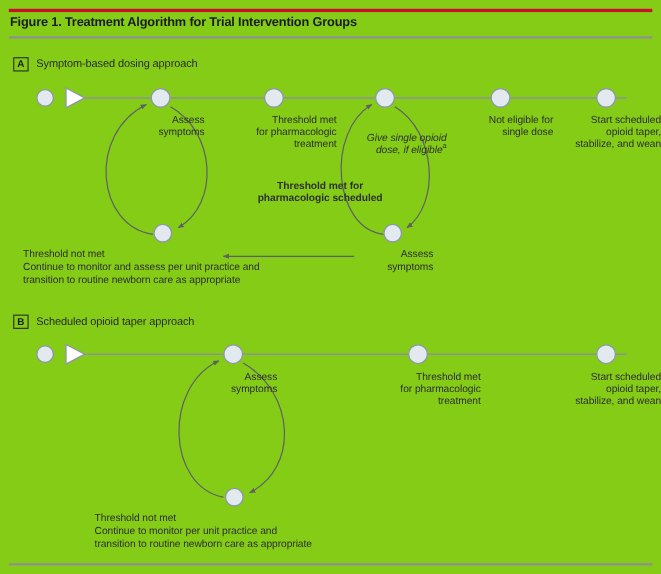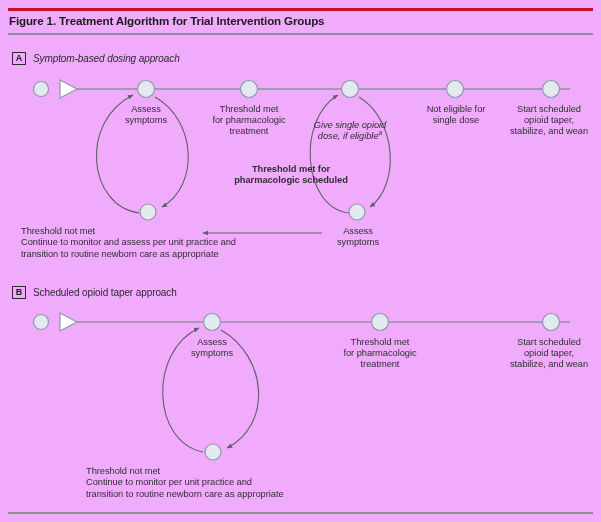--- a/index.html
+++ b/index.html
@@ -8,21 +8,21 @@
     background: #ffffff;
   }
   body {
     font-family: "Liberation Sans", sans-serif;
     -webkit-font-smoothing: antialiased;
   }
   #figure {
     position: relative;
     width: 601px;
     height: 522px;
-    background: #f0abfc;
+    background: #84cc16;
     box-sizing: border-box;
     overflow: hidden;
     padding-left: 20px;
   }
 
   
   .rule-red {
     position: absolute;
     left: 8px;
     top: 8px;
@@ -87,21 +87,21 @@
     width: 601px;
     height: 522px;
     overflow: visible;
   }
 
   
   .node-label {
     position: absolute;
     font-size: 9.3px;
     color: #2f2f2f;
-    text-align: center;
+    text-align: right;
     line-height: 11.2px;
     letter-spacing: -0.05px;
   }
   .note-label {
     position: absolute;
     font-size: 9.3px;
     color: #2f2f2f;
     text-align: center;
     line-height: 11.2px;
     letter-spacing: -0.05px;
@@ -127,21 +127,21 @@
 </head>
 <body>
 
 <div id="figure">
 
   <div class="rule-red"></div>
   <div class="fig-title">Figure 1. Treatment Algorithm for Trial Intervention Groups</div>
   <div class="rule-gray"></div>
 
   <div class="panel-tag" style="left:12px; top:52px;">A</div>
-  <div class="panel-title" style="left:33px; top:53px;font-style:italic;">Symptom-based dosing approach</div>
+  <div class="panel-title" style="left:33px; top:53px;">Symptom-based dosing approach</div>
 
   <div class="panel-tag" style="left:12px; top:286px;">B</div>
   <div class="panel-title" style="left:33px; top:287px;">Scheduled opioid taper approach</div>
 
   <svg class="canvas" viewBox="0 0 601 522">
     <defs>
       <marker id="arrowS" viewBox="0 0 10 10" refX="9" refY="5" markerWidth="5.2" markerHeight="5.2" orient="auto-start-reverse">
         <path d="M 0 1 L 10 5 L 0 9 z" fill="#5d6166"></path>
       </marker>
     </defs>

